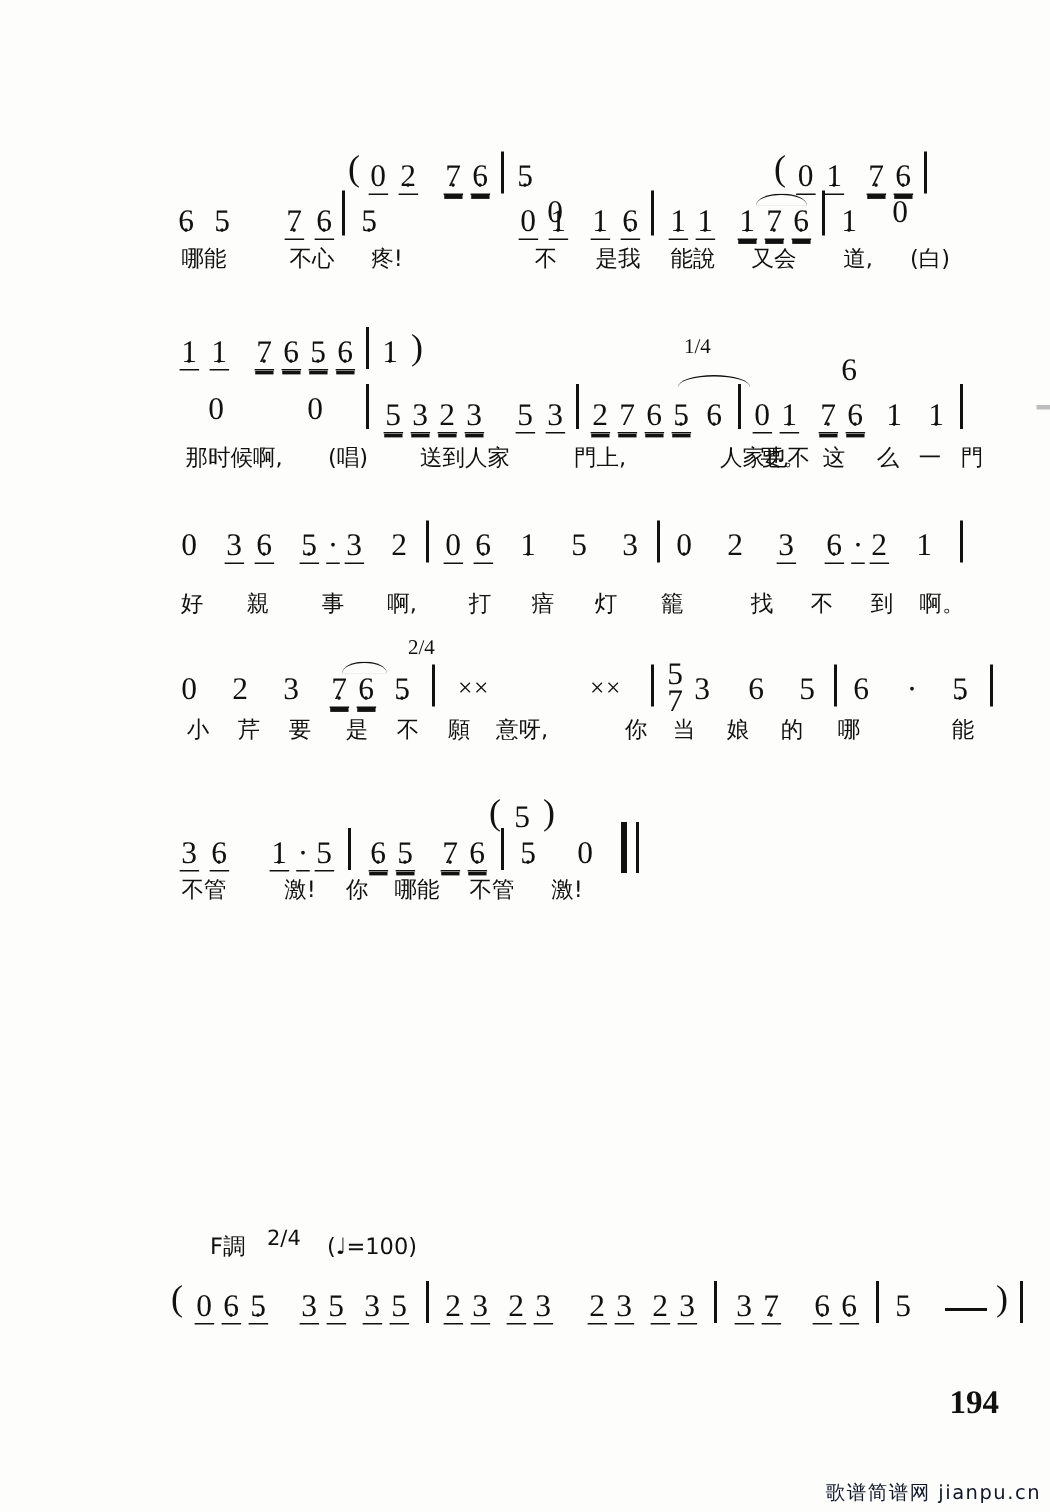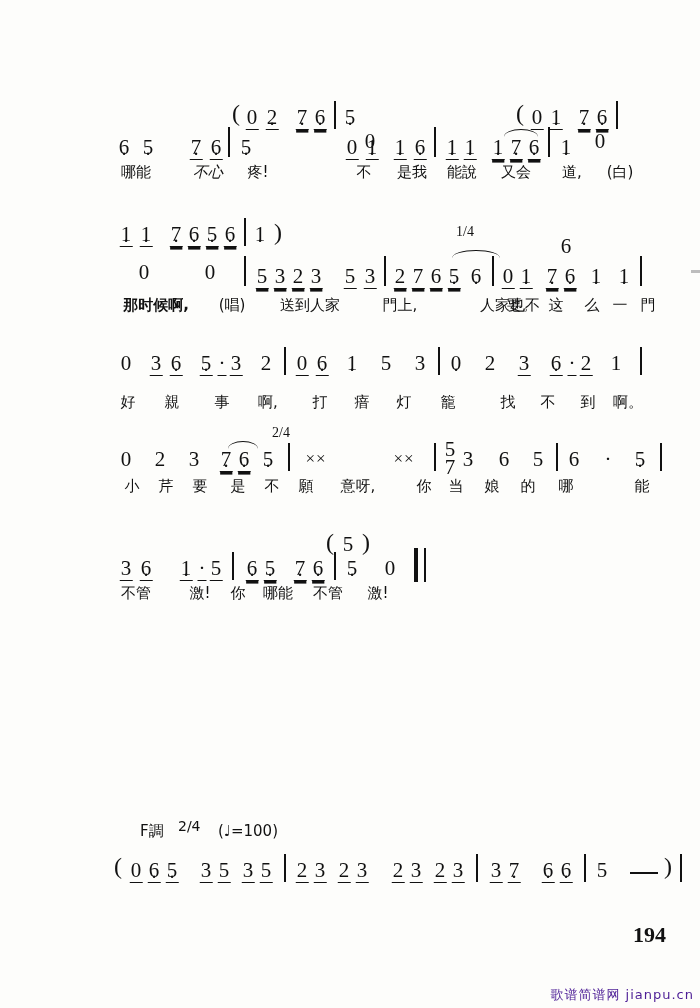--- a/index.html
+++ b/index.html
@@ -147,21 +147,21 @@
     font-family: "Liberation Serif", serif;
     font-size: 22px;
     font-weight: bold;
   }
   .watermark {
     position: absolute;
     right: 6px;
     bottom: 4px;
     font-family: "DejaVu Sans", sans-serif;
     font-size: 13px;
-    color: #4c1d95;
+    color: #0f172a;
     letter-spacing: 1px;
   }
   .edgemark {
     position: absolute;
     right: 0;
     top: 270px;
     width: 9px;
     height: 3px;
     background: #bdbdbd;
   }
@@ -209,21 +209,21 @@
       <span class="cell" style="left:537px; top:0px;"><span class="note b1">0</span></span>
       <span class="cell" style="left:556px; top:0px;"><span class="note dlow b1">1</span></span>
       <span class="cell" style="left:584px; top:0px;"><span class="note dlow b2">7</span></span>
       <span class="cell" style="left:602px; top:0px;"><span class="note dlow b2">6</span></span>
       <div class="bar" style="left:616px; top:-4px; height:28px;"></div>
       <span class="cell" style="left:566px; top:30px;"><span class="note dlow">1</span></span>
       <span class="cell" style="left:600px; top:24px;"><span class="note">0</span></span>
     </div>
     <div class="lyrics-row" style="top:-2px;">
       <span class="cell" style="left:136px;">哪能</span>
-      <span class="cell" style="left:208px;font-style:italic;">不心</span>
+      <span class="cell" style="left:208px;">不心</span>
       <span class="cell" style="left:258px;">疼!</span>
       <span class="cell" style="left:364px;">不</span>
       <span class="cell" style="left:412px;">是我</span>
       <span class="cell" style="left:462px;">能說</span>
       <span class="cell" style="left:516px;">又会</span>
       <span class="cell" style="left:572px;">道,</span>
       <span class="cell" style="left:620px;">(白)</span>
     </div>
   </div>
 
@@ -263,21 +263,21 @@
       <span class="cell" style="left:508px; top:42px;"><span class="note b1">0</span></span>
       <span class="cell" style="left:526px; top:42px;"><span class="note dlow b1">1</span></span>
       <span class="cell" style="left:552px; top:42px;"><span class="note dlow b2">7</span></span>
       <span class="cell" style="left:570px; top:42px;"><span class="note dlow b2">6</span></span>
       <span class="cell" style="left:596px; top:42px;"><span class="note dlow">1</span></span>
       <span class="cell" style="left:566px; top:12px;"><span class="note">6</span></span>
       <span class="cell" style="left:624px; top:42px;"><span class="note dlow">1</span></span>
       <div class="bar" style="left:640px; top:34px; height:30px;"></div>
     </div>
     <div class="lyrics-row" style="top:2px;">
-      <span class="cell" style="left:156px;font-weight:bold;">那时候啊,</span>
+      <span class="cell" style="left:156px;">那时候啊,</span>
       <span class="cell" style="left:232px;">(唱)</span>
       <span class="cell" style="left:310px;">送到人家</span>
       <span class="cell" style="left:400px;">門上,</span>
       <span class="cell" style="left:470px;margin-left:40px;">人家也不</span>
       <span class="cell" style="left:522px;">要。</span>
       <span class="cell" style="left:556px;">这</span>
       <span class="cell" style="left:592px;">么</span>
       <span class="cell" style="left:620px;">一</span>
       <span class="cell" style="left:648px;">門</span>
     </div>
@@ -349,21 +349,21 @@
       <span class="cell" style="left:640px; top:22px;"><span class="note dlow">5</span></span>
       <div class="bar" style="left:660px; top:18px; height:28px;"></div>
     </div>
     <div class="lyrics-row" style="top:2px;">
       <span class="cell" style="left:132px;">小</span>
       <span class="cell" style="left:166px;">芹</span>
       <span class="cell" style="left:200px;">要</span>
       <span class="cell" style="left:238px;">是</span>
       <span class="cell" style="left:272px;">不</span>
       <span class="cell" style="left:306px;">願</span>
-      <span class="cell" style="left:358px;">意呀,</span>
+      <span class="cell" style="left:348px;">意呀,</span>
       <span class="cell" style="left:424px;">你</span>
       <span class="cell" style="left:456px;">当</span>
       <span class="cell" style="left:492px;">娘</span>
       <span class="cell" style="left:528px;">的</span>
       <span class="cell" style="left:566px;">哪</span>
       <span class="cell" style="left:642px;">能</span>
     </div>
   </div>
 
   <div class="system" style="top:530px;">

